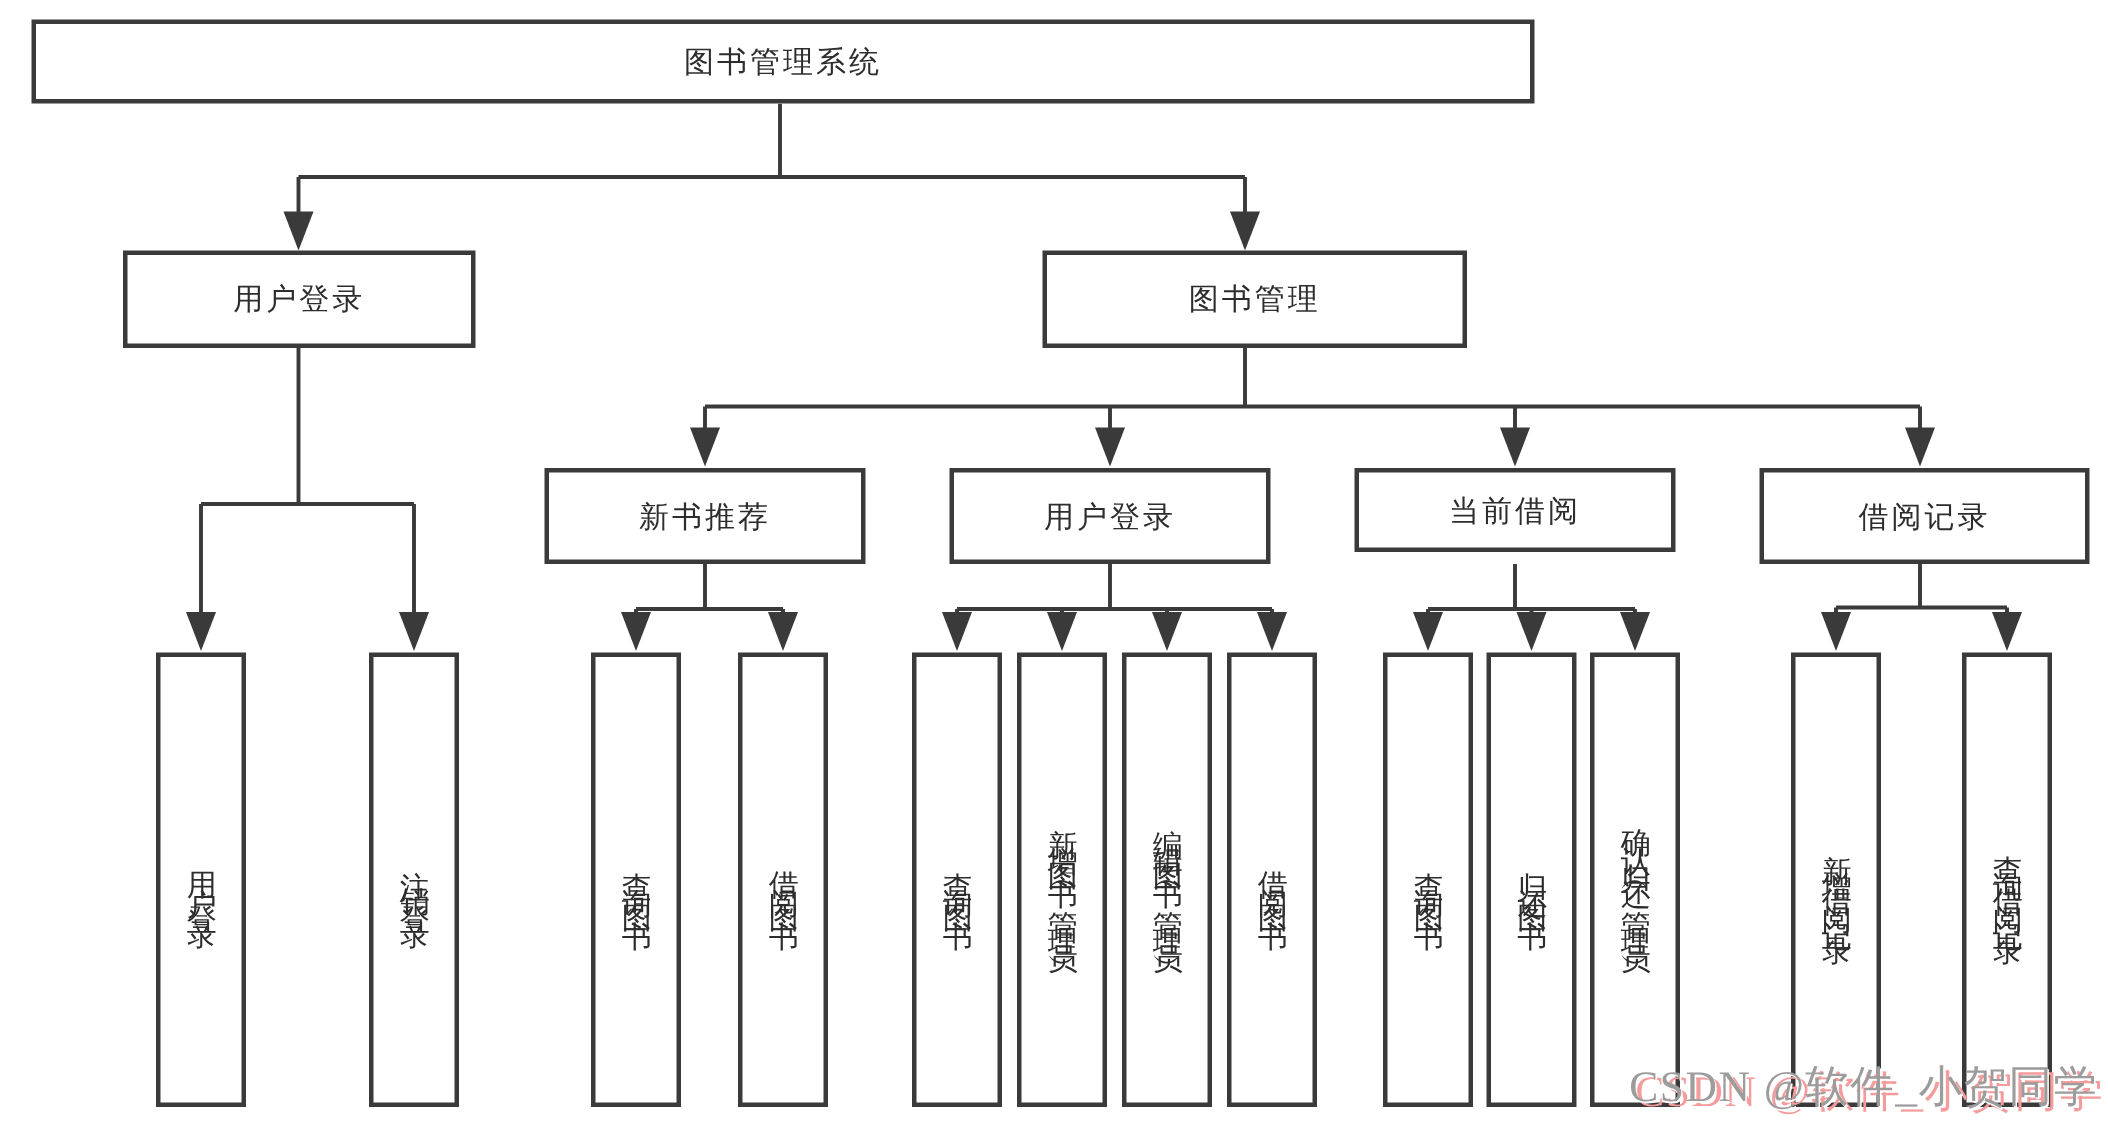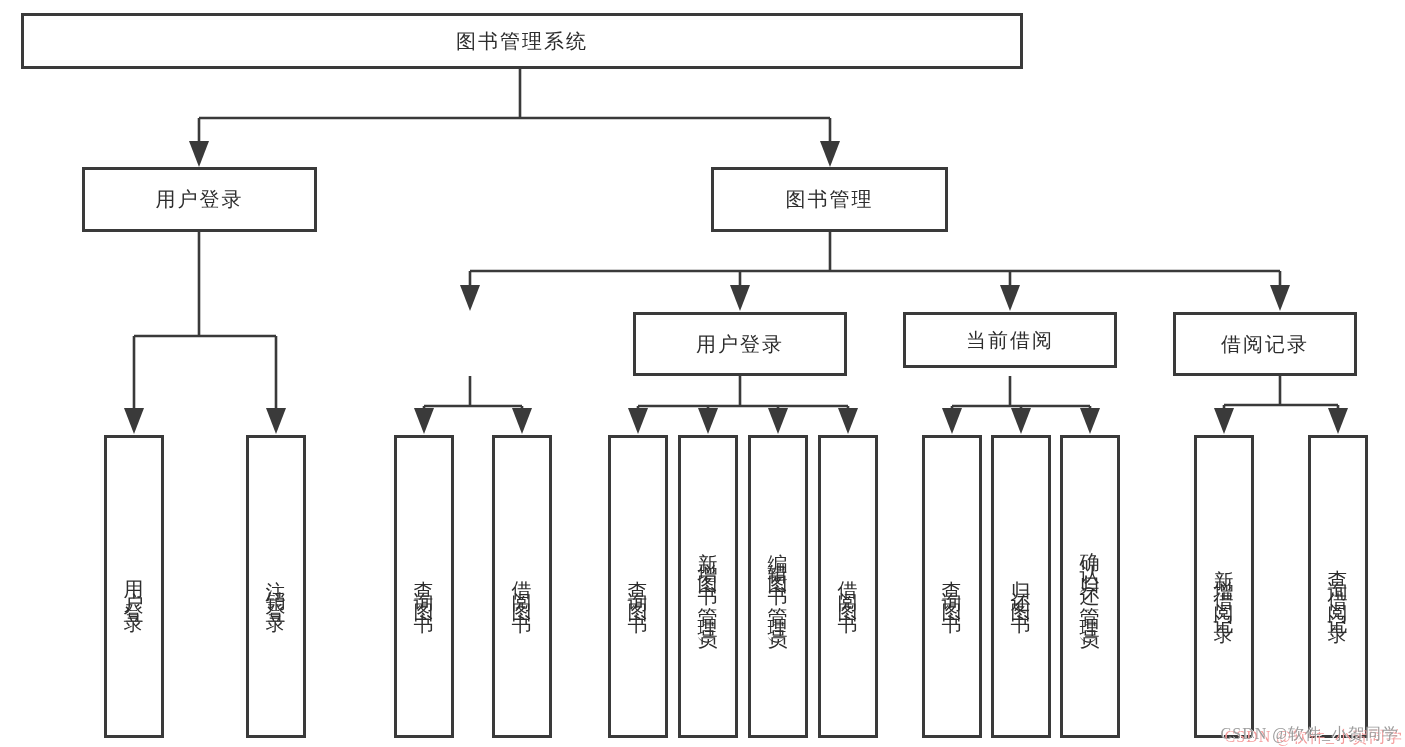--- a/index.html
+++ b/index.html
@@ -25,21 +25,21 @@
   .vnode span{
     writing-mode:vertical-rl;
     text-orientation:mixed;
     letter-spacing:11px;
     line-height:1;
     white-space:nowrap;
   }
   .watermark{
     position:absolute;z-index:3;
     right:6px;bottom:2px;
-    font-size:16px;letter-spacing:1px;
+    font-size:29px;letter-spacing:1px;
     color:var(--wm-color,#9c9c9c);
     text-shadow:1px 1px 0 var(--wm-highlight,#ffffff),4px 3px 0 var(--wm-shadow,#f59b9b);
     white-space:nowrap;
   }
 </style>
 </head>
 <body>
 
 <div class="canvas">
 
@@ -69,25 +69,26 @@
     <polygon class="ah" points="942,408 962,408 952,434"></polygon>
     <polygon class="ah" points="1011,408 1031,408 1021,434"></polygon>
     <polygon class="ah" points="1080,408 1100,408 1090,434"></polygon>
     <polygon class="ah" points="1214,408 1234,408 1224,434"></polygon>
     <polygon class="ah" points="1328,408 1348,408 1338,434"></polygon>
   </svg>
 
   <div class="node hnode" style="left:21px;top:13px;width:1002px;height:56px">图书管理系统</div>
 
   <div class="node hnode" style="left:82px;top:167px;width:235px;height:65px">用户登录</div>
-  <div class="node hnode" style="left:711px;top:167px;width:237px;height:65px">图书管理</div>
+  <div class="node hnode" style="left:695px;top:167px;width:283px;height:65px">图书管理</div>
 
+  <div class="node hnode" style="left:363px;top:312px;width:214px;height:64px">新书推荐</div>
   <div class="node hnode" style="left:633px;top:312px;width:214px;height:64px">用户登录</div>
   <div class="node hnode" style="left:903px;top:312px;width:214px;height:56px">当前借阅</div>
-  <div class="node hnode" style="left:1173px;top:312px;width:184px;height:64px">借阅记录</div>
+  <div class="node hnode" style="left:1173px;top:312px;width:220px;height:64px">借阅记录</div>
 
   <div class="node vnode" style="left:104px;top:435px;width:60px;height:303px">
     <span>用户登录</span>
   </div>
   <div class="node vnode" style="left:246px;top:435px;width:60px;height:303px">
     <span>注销登录</span>
   </div>
 
   <div class="node vnode" style="left:394px;top:435px;width:60px;height:303px">
     <span>查询图书</span>

